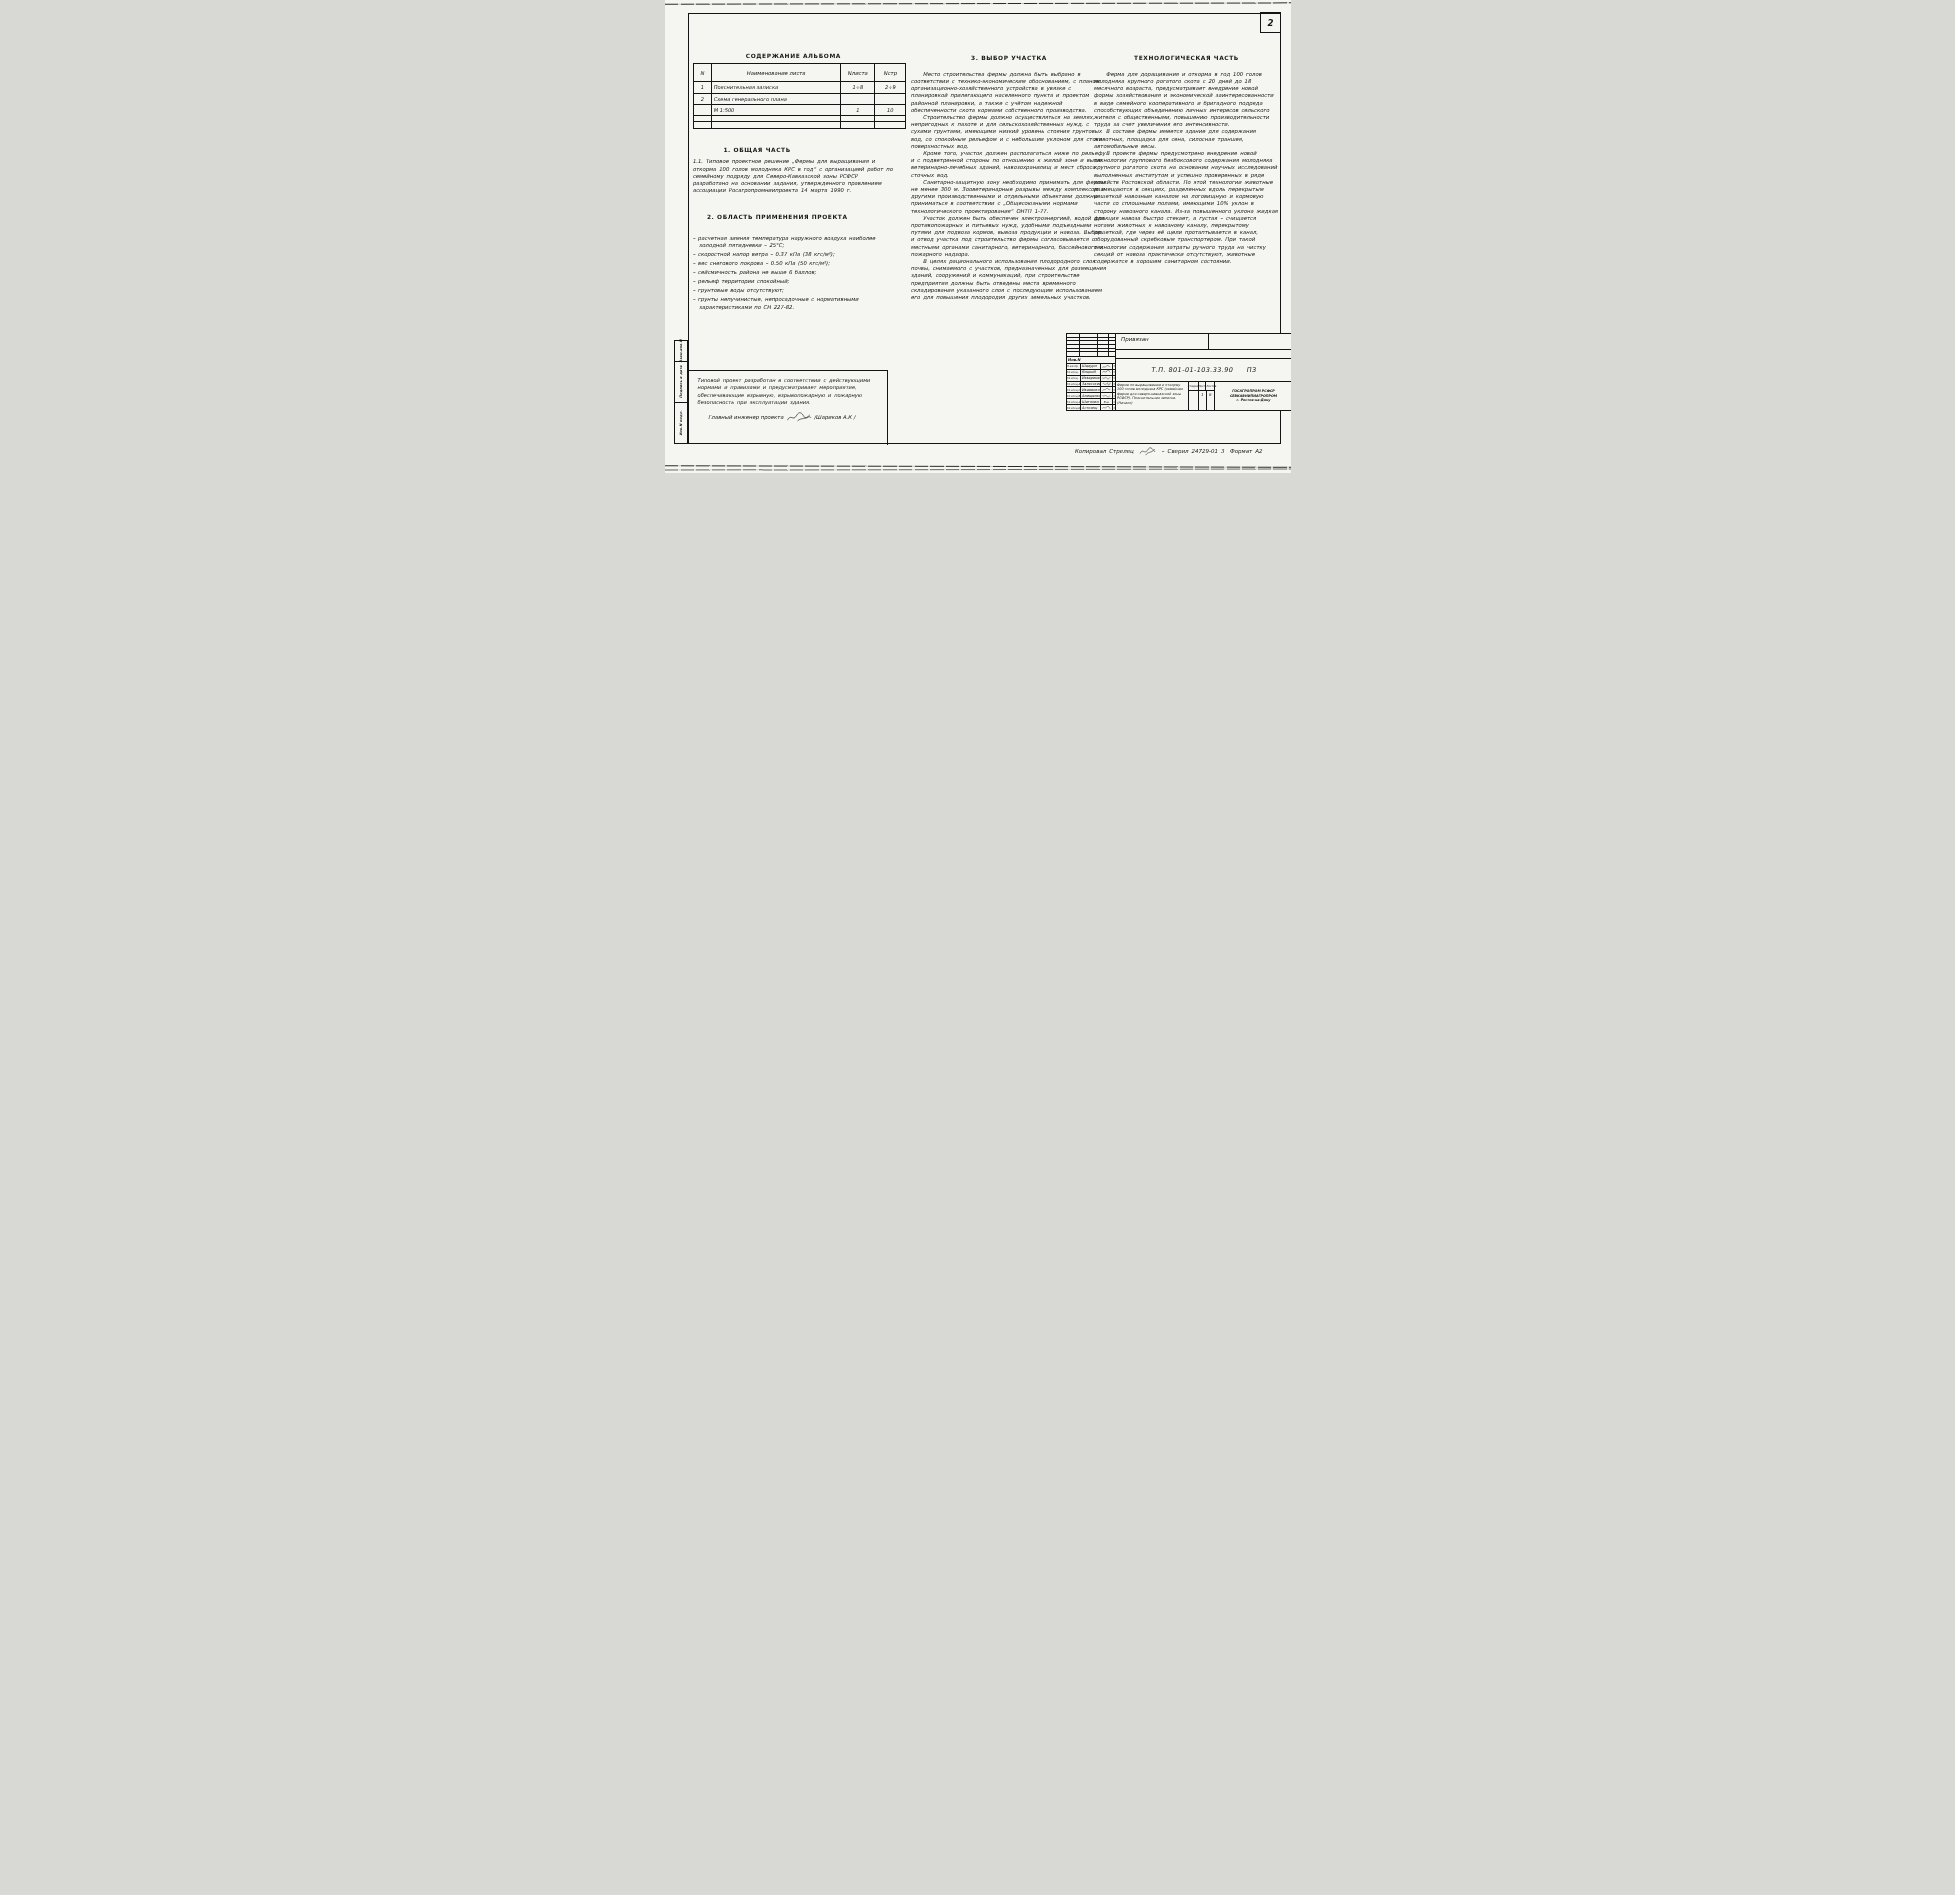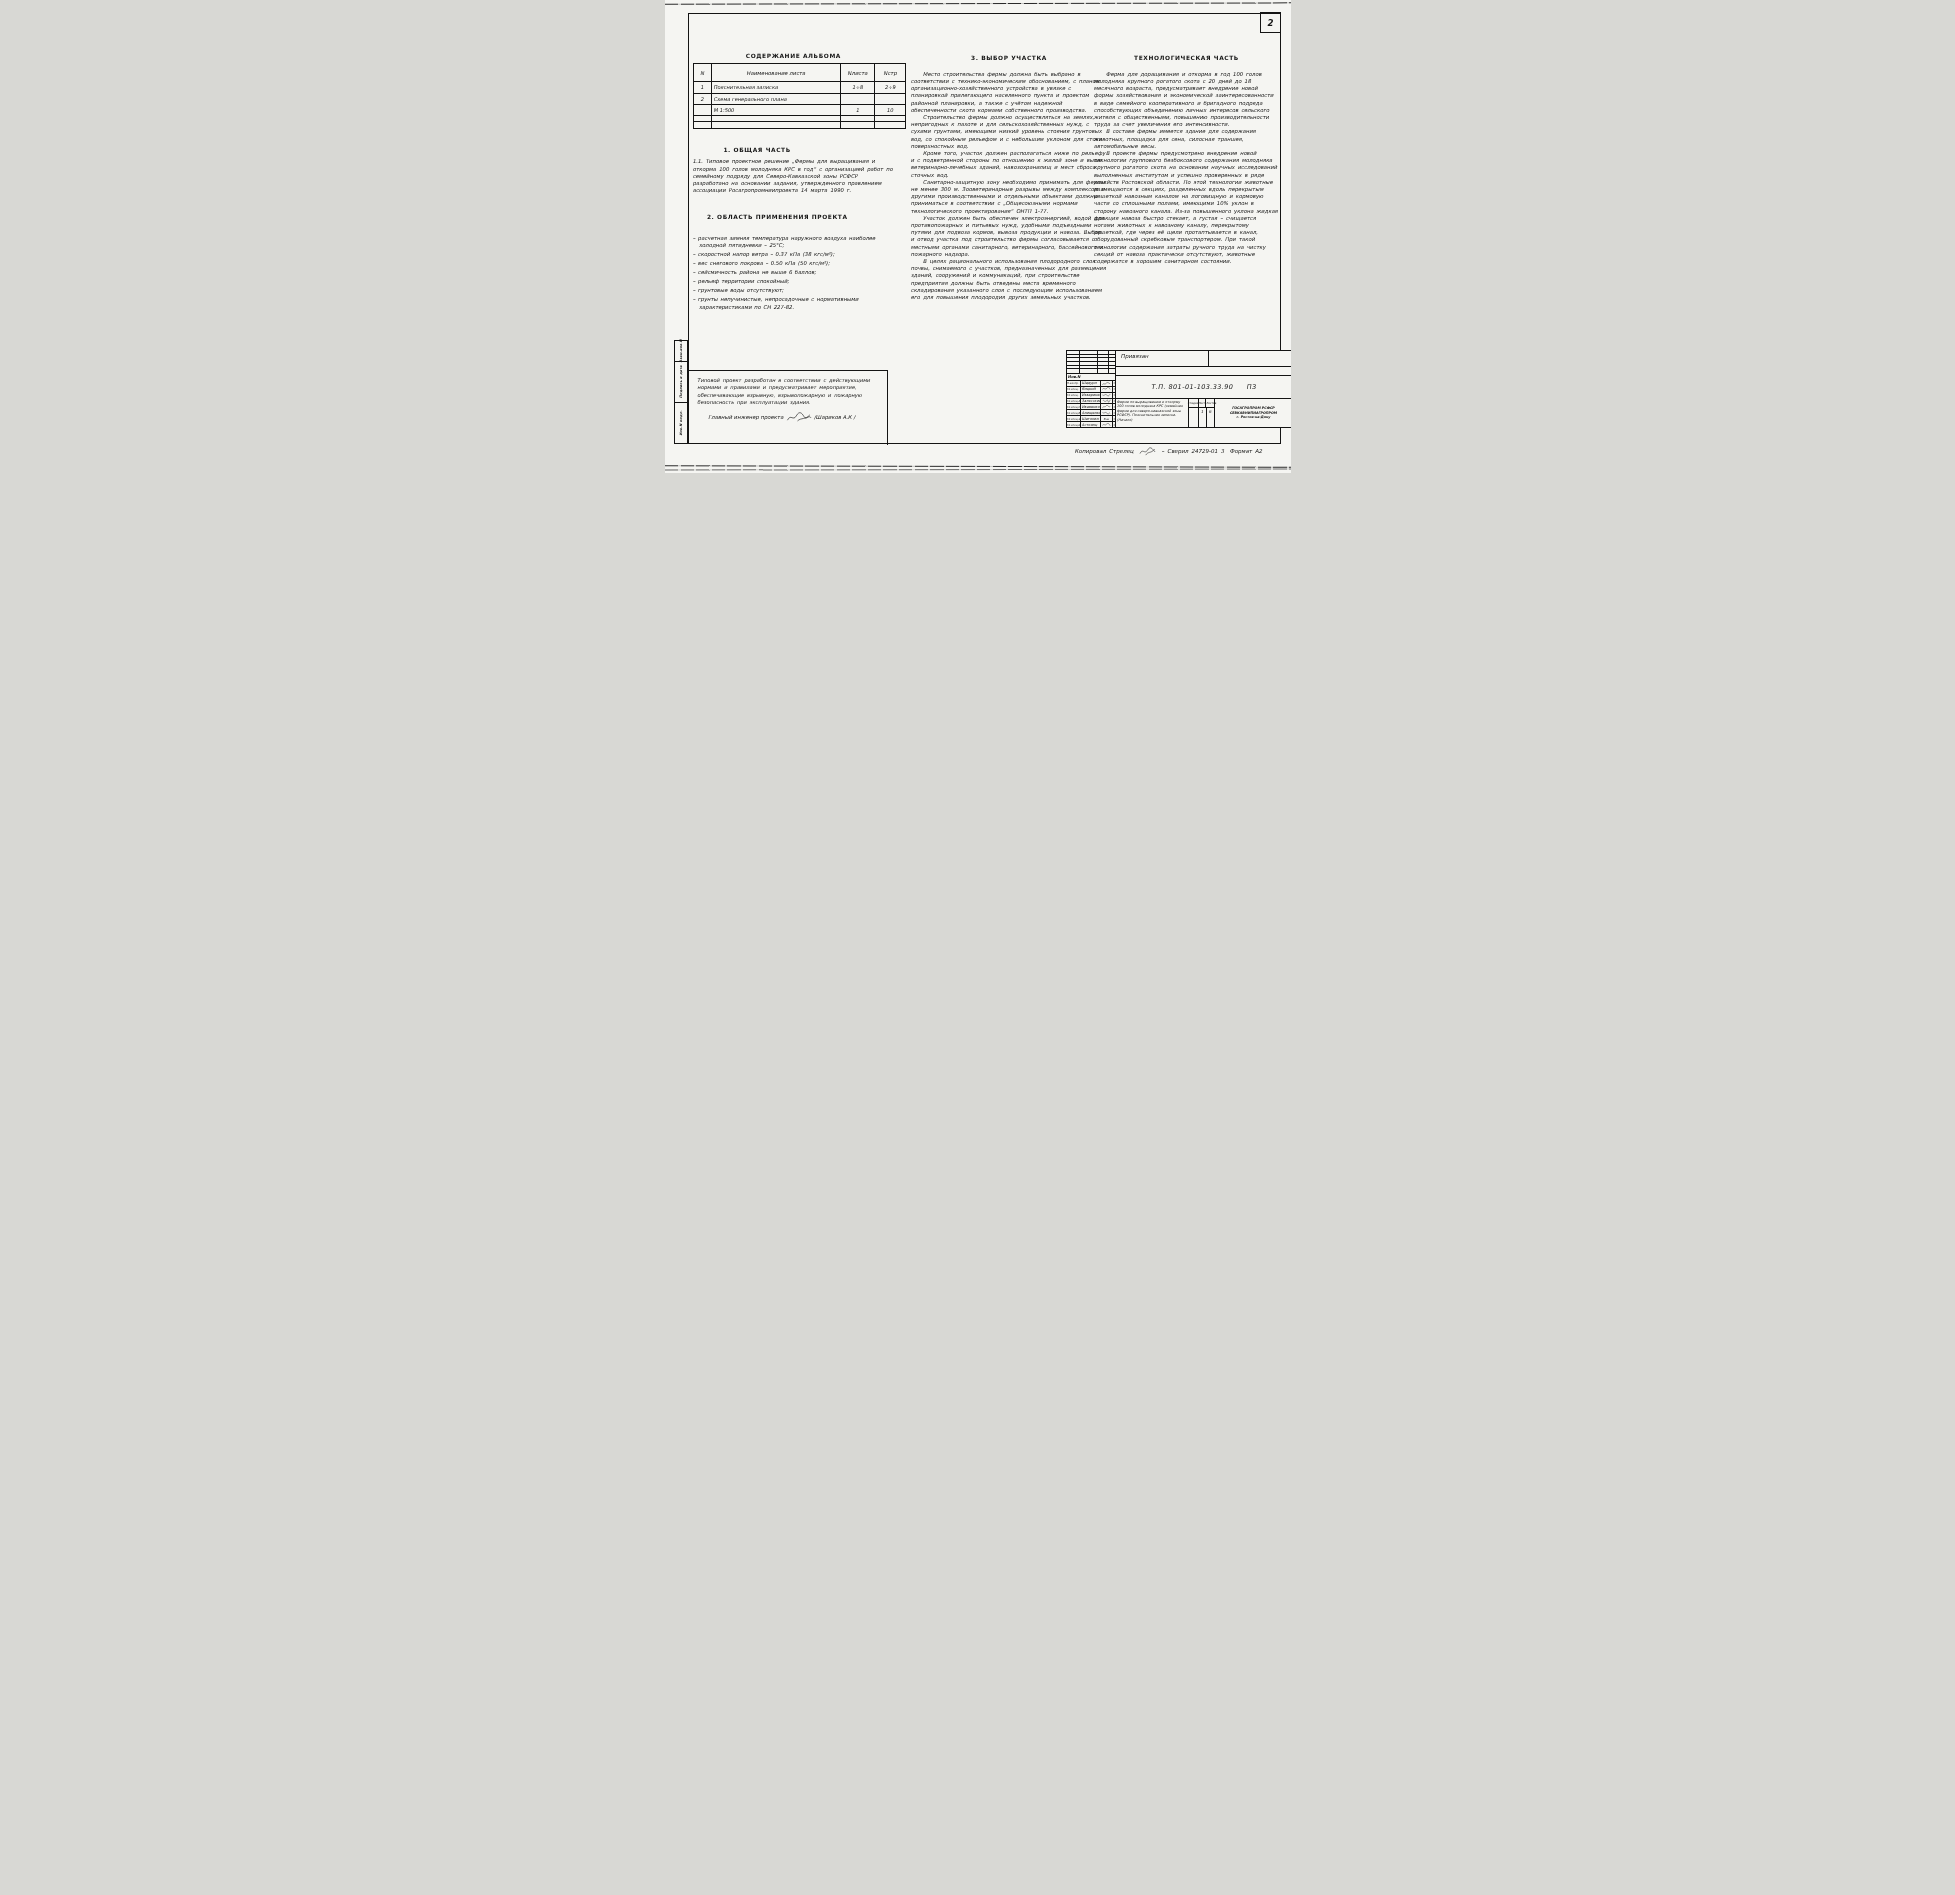--- a/index.html
+++ b/index.html
@@ -53,21 +53,21 @@
   
   .strip{position:absolute;left:9.4px;top:340px;width:14px;height:104px;border:1px solid #141414;
          box-sizing:border-box;display:flex;flex-direction:column;background:#f5f5f2;}
   .strip .cell{border-bottom:0.8px solid #141414;display:flex;align-items:center;justify-content:center;}
   .strip .cell:last-child{border-bottom:none;flex:1;}
   .strip .vtxt{writing-mode:vertical-rl;transform:rotate(180deg);font-size:3.3px;font-style:italic;
          font-weight:bold;letter-spacing:0.2px;white-space:nowrap;}
   .strip .c1{height:19.6px;} .strip .c2{height:40px;}
 
   
-  .tb{position:absolute;left:401px;top:350px;width:228px;height:78px;border:1.2px solid #141414;
+  .tb{position:absolute;left:401px;top:333px;width:228px;height:78px;border:1.2px solid #141414;
       box-sizing:border-box;display:flex;background:#f5f5f2;}
   .tb-left{width:49px;border-right:1px solid #141414;display:flex;flex-direction:column;box-sizing:border-box;}
   .rev{height:22px;display:grid;grid-template-columns:13.3px 18px 11px 1fr;grid-template-rows:repeat(6,1fr);
        border-bottom:0.8px solid #141414;}
   .rev .rc{border-right:0.6px solid #141414;border-bottom:0.5px solid #141414;}
   .rev .rc:nth-child(4n){border-right:none;}
   .rev .rc:nth-last-child(-n+4){border-bottom:none;}
   .invrow{height:5.9px;border-bottom:0.8px solid #141414;font-size:3.7px;font-style:italic;font-weight:bold;
           padding:0 0 0 1.6px;display:flex;align-items:center;}
   .signt{flex:1;display:flex;flex-direction:column;}

